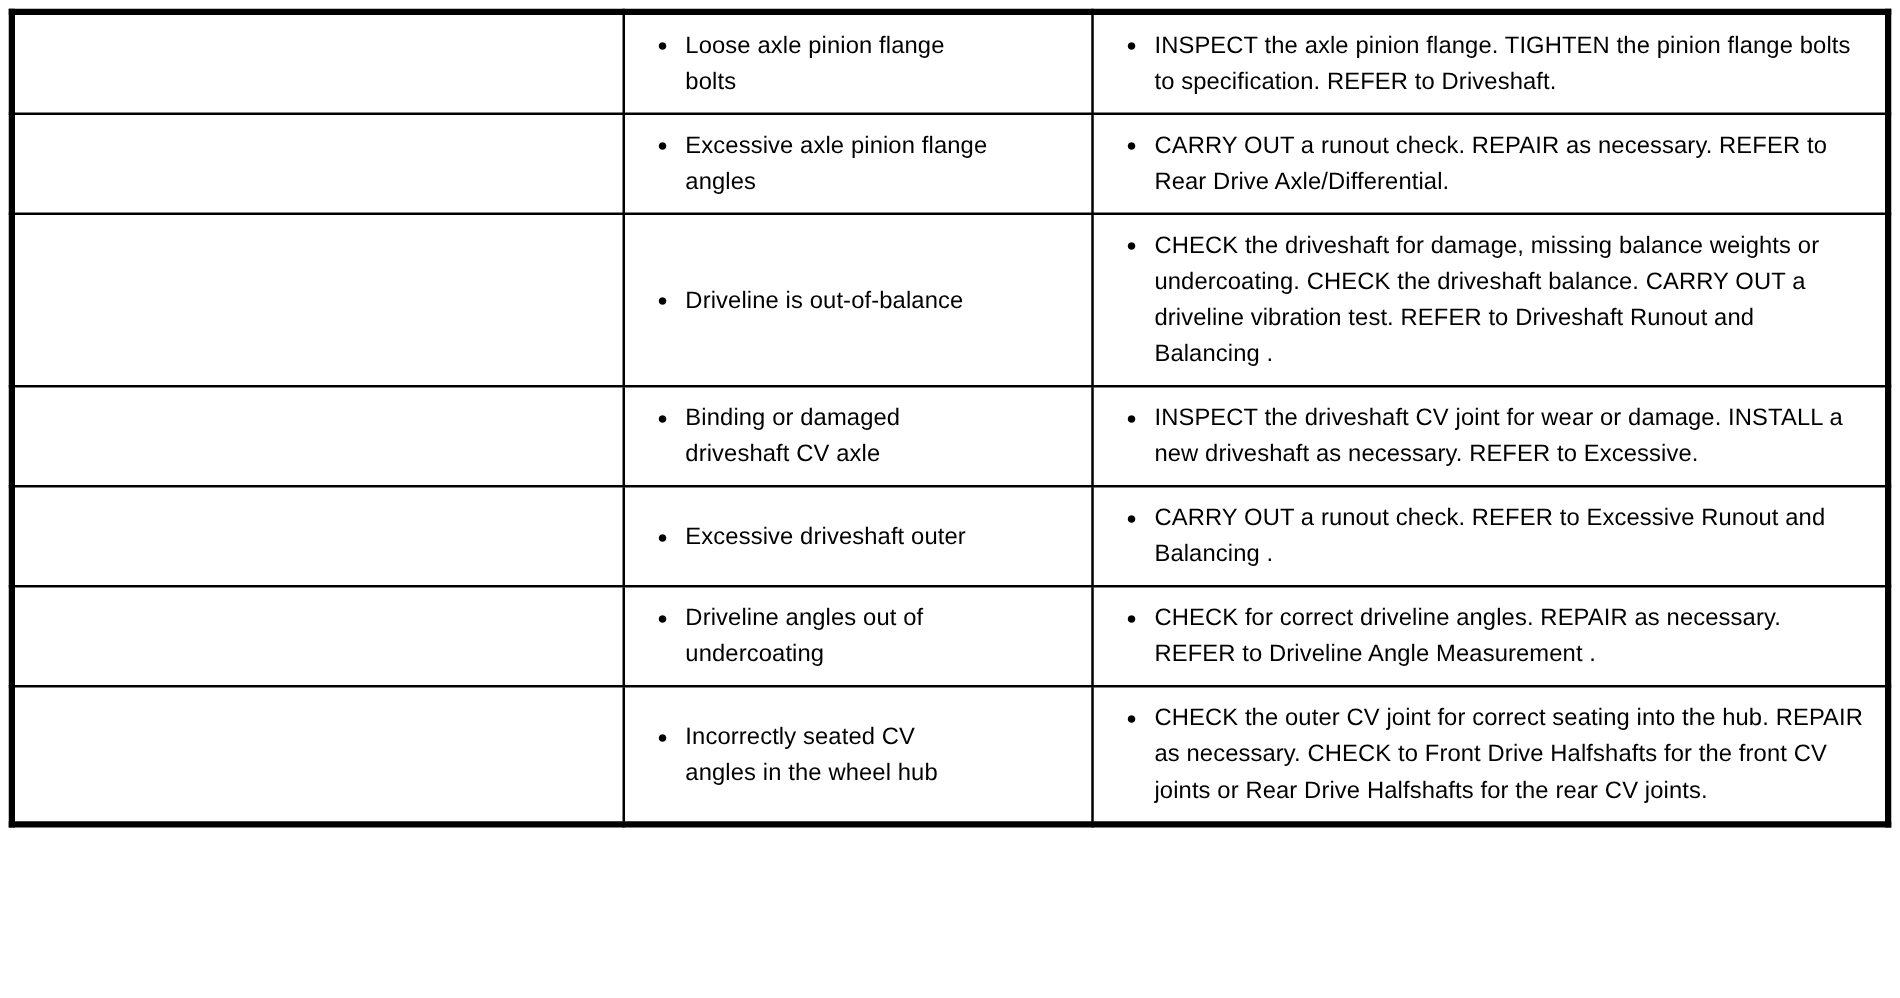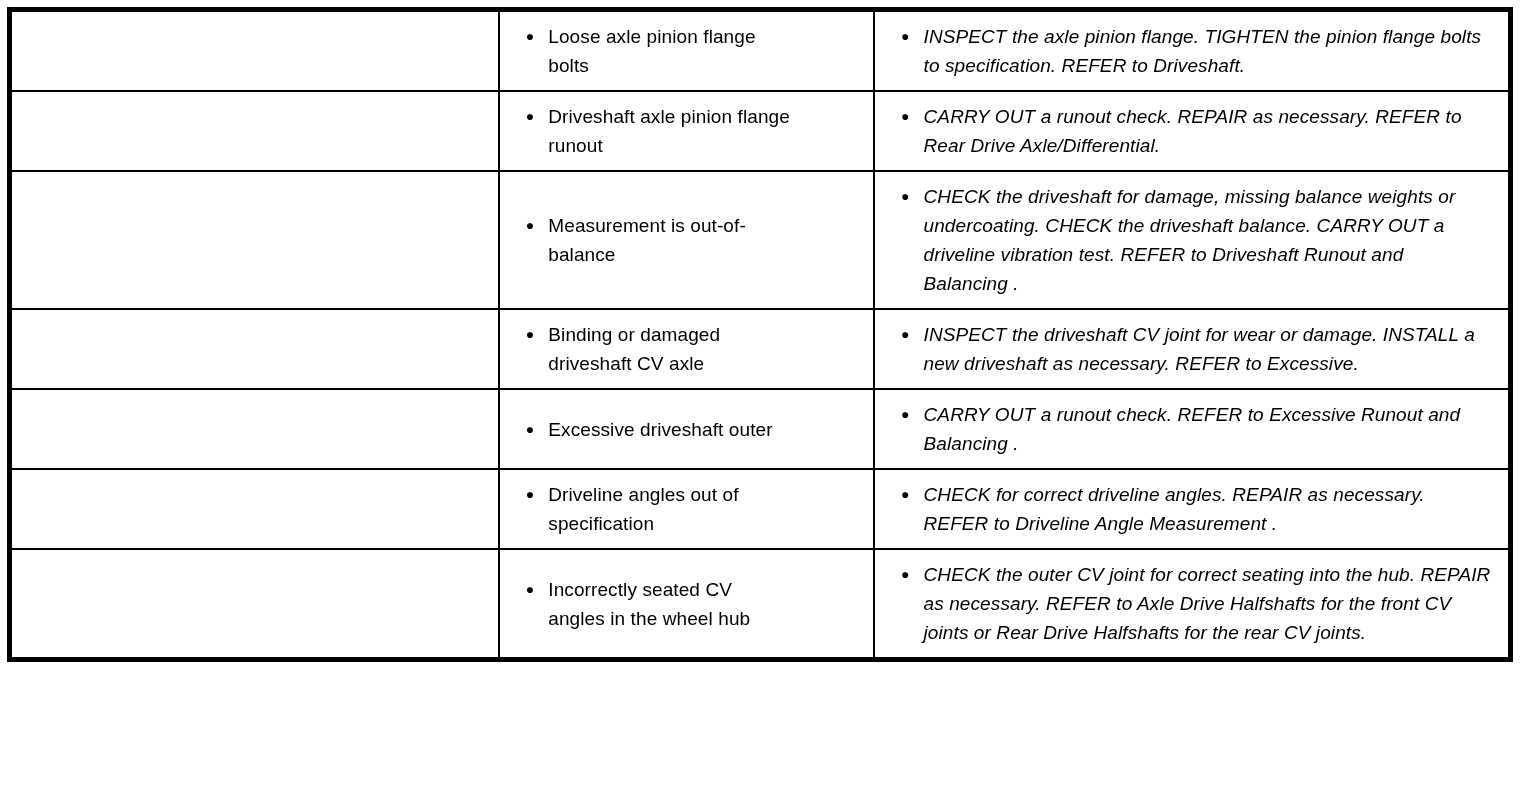--- a/index.html
+++ b/index.html
@@ -43,21 +43,21 @@
     font-size: 14px;
     line-height: 29px;
     margin-right: 14px;
   }
   .item-text {
     font-size: 19px;
     line-height: 29px;
     letter-spacing: 0.1px;
   }
   td.col-source .item-text { max-width: 242px; }
-  td.col-action .item-text { max-width: 567px; font-style: italic; }
+  td.col-action .item-text { max-width: 567px; }
   td.col-condition { padding: 10px; }
 </style>
 </head>
 <body>
 
 <div class="page">
   <table class="diag-table">
     <colgroup>
       <col class="c-condition">
       <col class="c-source">
@@ -77,36 +77,36 @@
               <span class="bullet">●</span>
               <span class="item-text">INSPECT the axle pinion flange. TIGHTEN the pinion flange bolts to specification. REFER to Driveshaft.</span>
             </div>
           </td>
         </tr>
         <tr>
           <td class="col-condition"></td>
           <td class="col-source">
             <div class="bullet-item">
               <span class="bullet">●</span>
-              <span class="item-text">Driveshaft axle pinion flange runout</span>
+              <span class="item-text">Excessive axle pinion flange angles</span>
             </div>
           </td>
           <td class="col-action">
             <div class="bullet-item">
               <span class="bullet">●</span>
               <span class="item-text">CARRY OUT a runout check. REPAIR as necessary. REFER to Rear Drive Axle/Differential.</span>
             </div>
           </td>
         </tr>
         <tr>
           <td class="col-condition"></td>
           <td class="col-source">
             <div class="bullet-item">
               <span class="bullet">●</span>
-              <span class="item-text">Measurement is out-of-balance</span>
+              <span class="item-text">Driveline is out-of-balance</span>
             </div>
           </td>
           <td class="col-action">
             <div class="bullet-item">
               <span class="bullet">●</span>
               <span class="item-text">CHECK the driveshaft for damage, missing balance weights or undercoating. CHECK the driveshaft balance. CARRY OUT a driveline vibration test. REFER to Driveshaft Runout and Balancing .</span>
             </div>
           </td>
         </tr>
         <tr>
@@ -137,40 +137,40 @@
               <span class="bullet">●</span>
               <span class="item-text">CARRY OUT a runout check. REFER to Excessive Runout and Balancing .</span>
             </div>
           </td>
         </tr>
         <tr>
           <td class="col-condition"></td>
           <td class="col-source">
             <div class="bullet-item">
               <span class="bullet">●</span>
-              <span class="item-text">Driveline angles out of specification</span>
+              <span class="item-text">Driveline angles out of undercoating</span>
             </div>
           </td>
           <td class="col-action">
             <div class="bullet-item">
               <span class="bullet">●</span>
               <span class="item-text">CHECK for correct driveline angles. REPAIR as necessary. REFER to Driveline Angle Measurement .</span>
             </div>
           </td>
         </tr>
         <tr>
           <td class="col-condition"></td>
           <td class="col-source">
             <div class="bullet-item">
               <span class="bullet">●</span>
               <span class="item-text">Incorrectly seated CV angles in the wheel hub</span>
             </div>
           </td>
           <td class="col-action">
             <div class="bullet-item">
               <span class="bullet">●</span>
-              <span class="item-text">CHECK the outer CV joint for correct seating into the hub. REPAIR as necessary. REFER to Axle Drive Halfshafts for the front CV joints or Rear Drive Halfshafts for the rear CV joints.</span>
+              <span class="item-text">CHECK the outer CV joint for correct seating into the hub. REPAIR as necessary. CHECK to Front Drive Halfshafts for the front CV joints or Rear Drive Halfshafts for the rear CV joints.</span>
             </div>
           </td>
         </tr>
       </tbody>
   </table>
 </div>
 
 </body></html>

